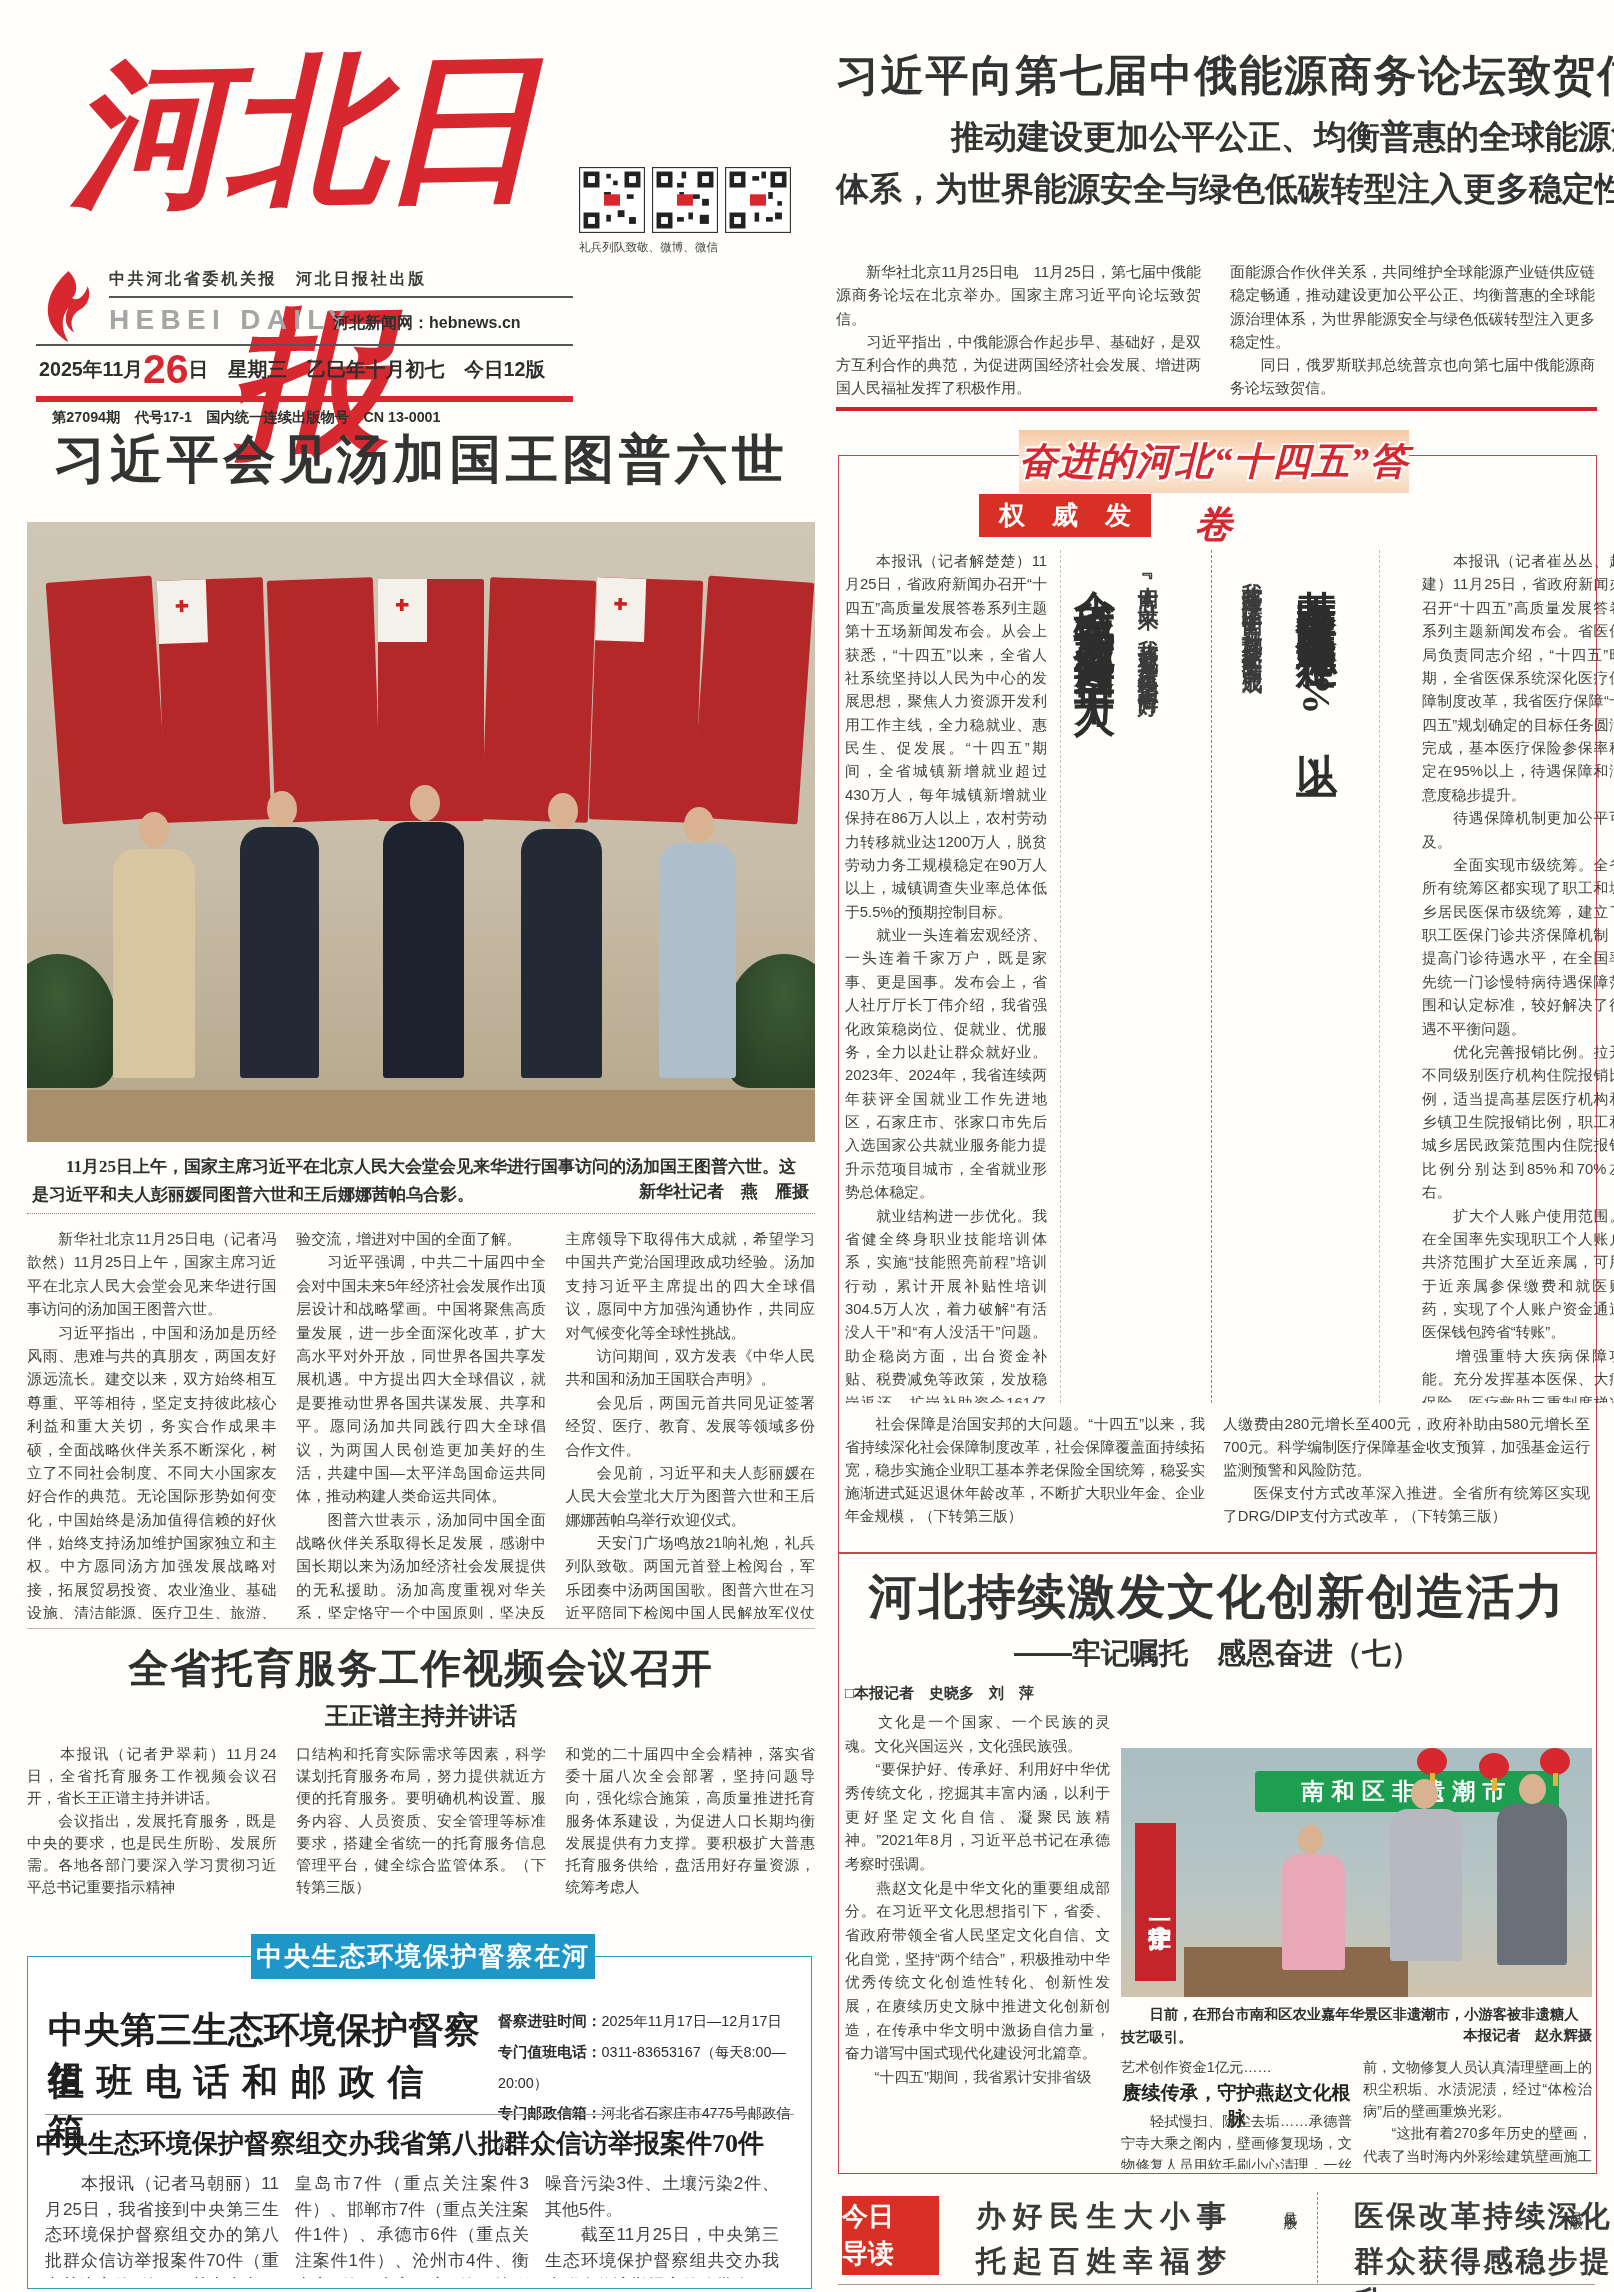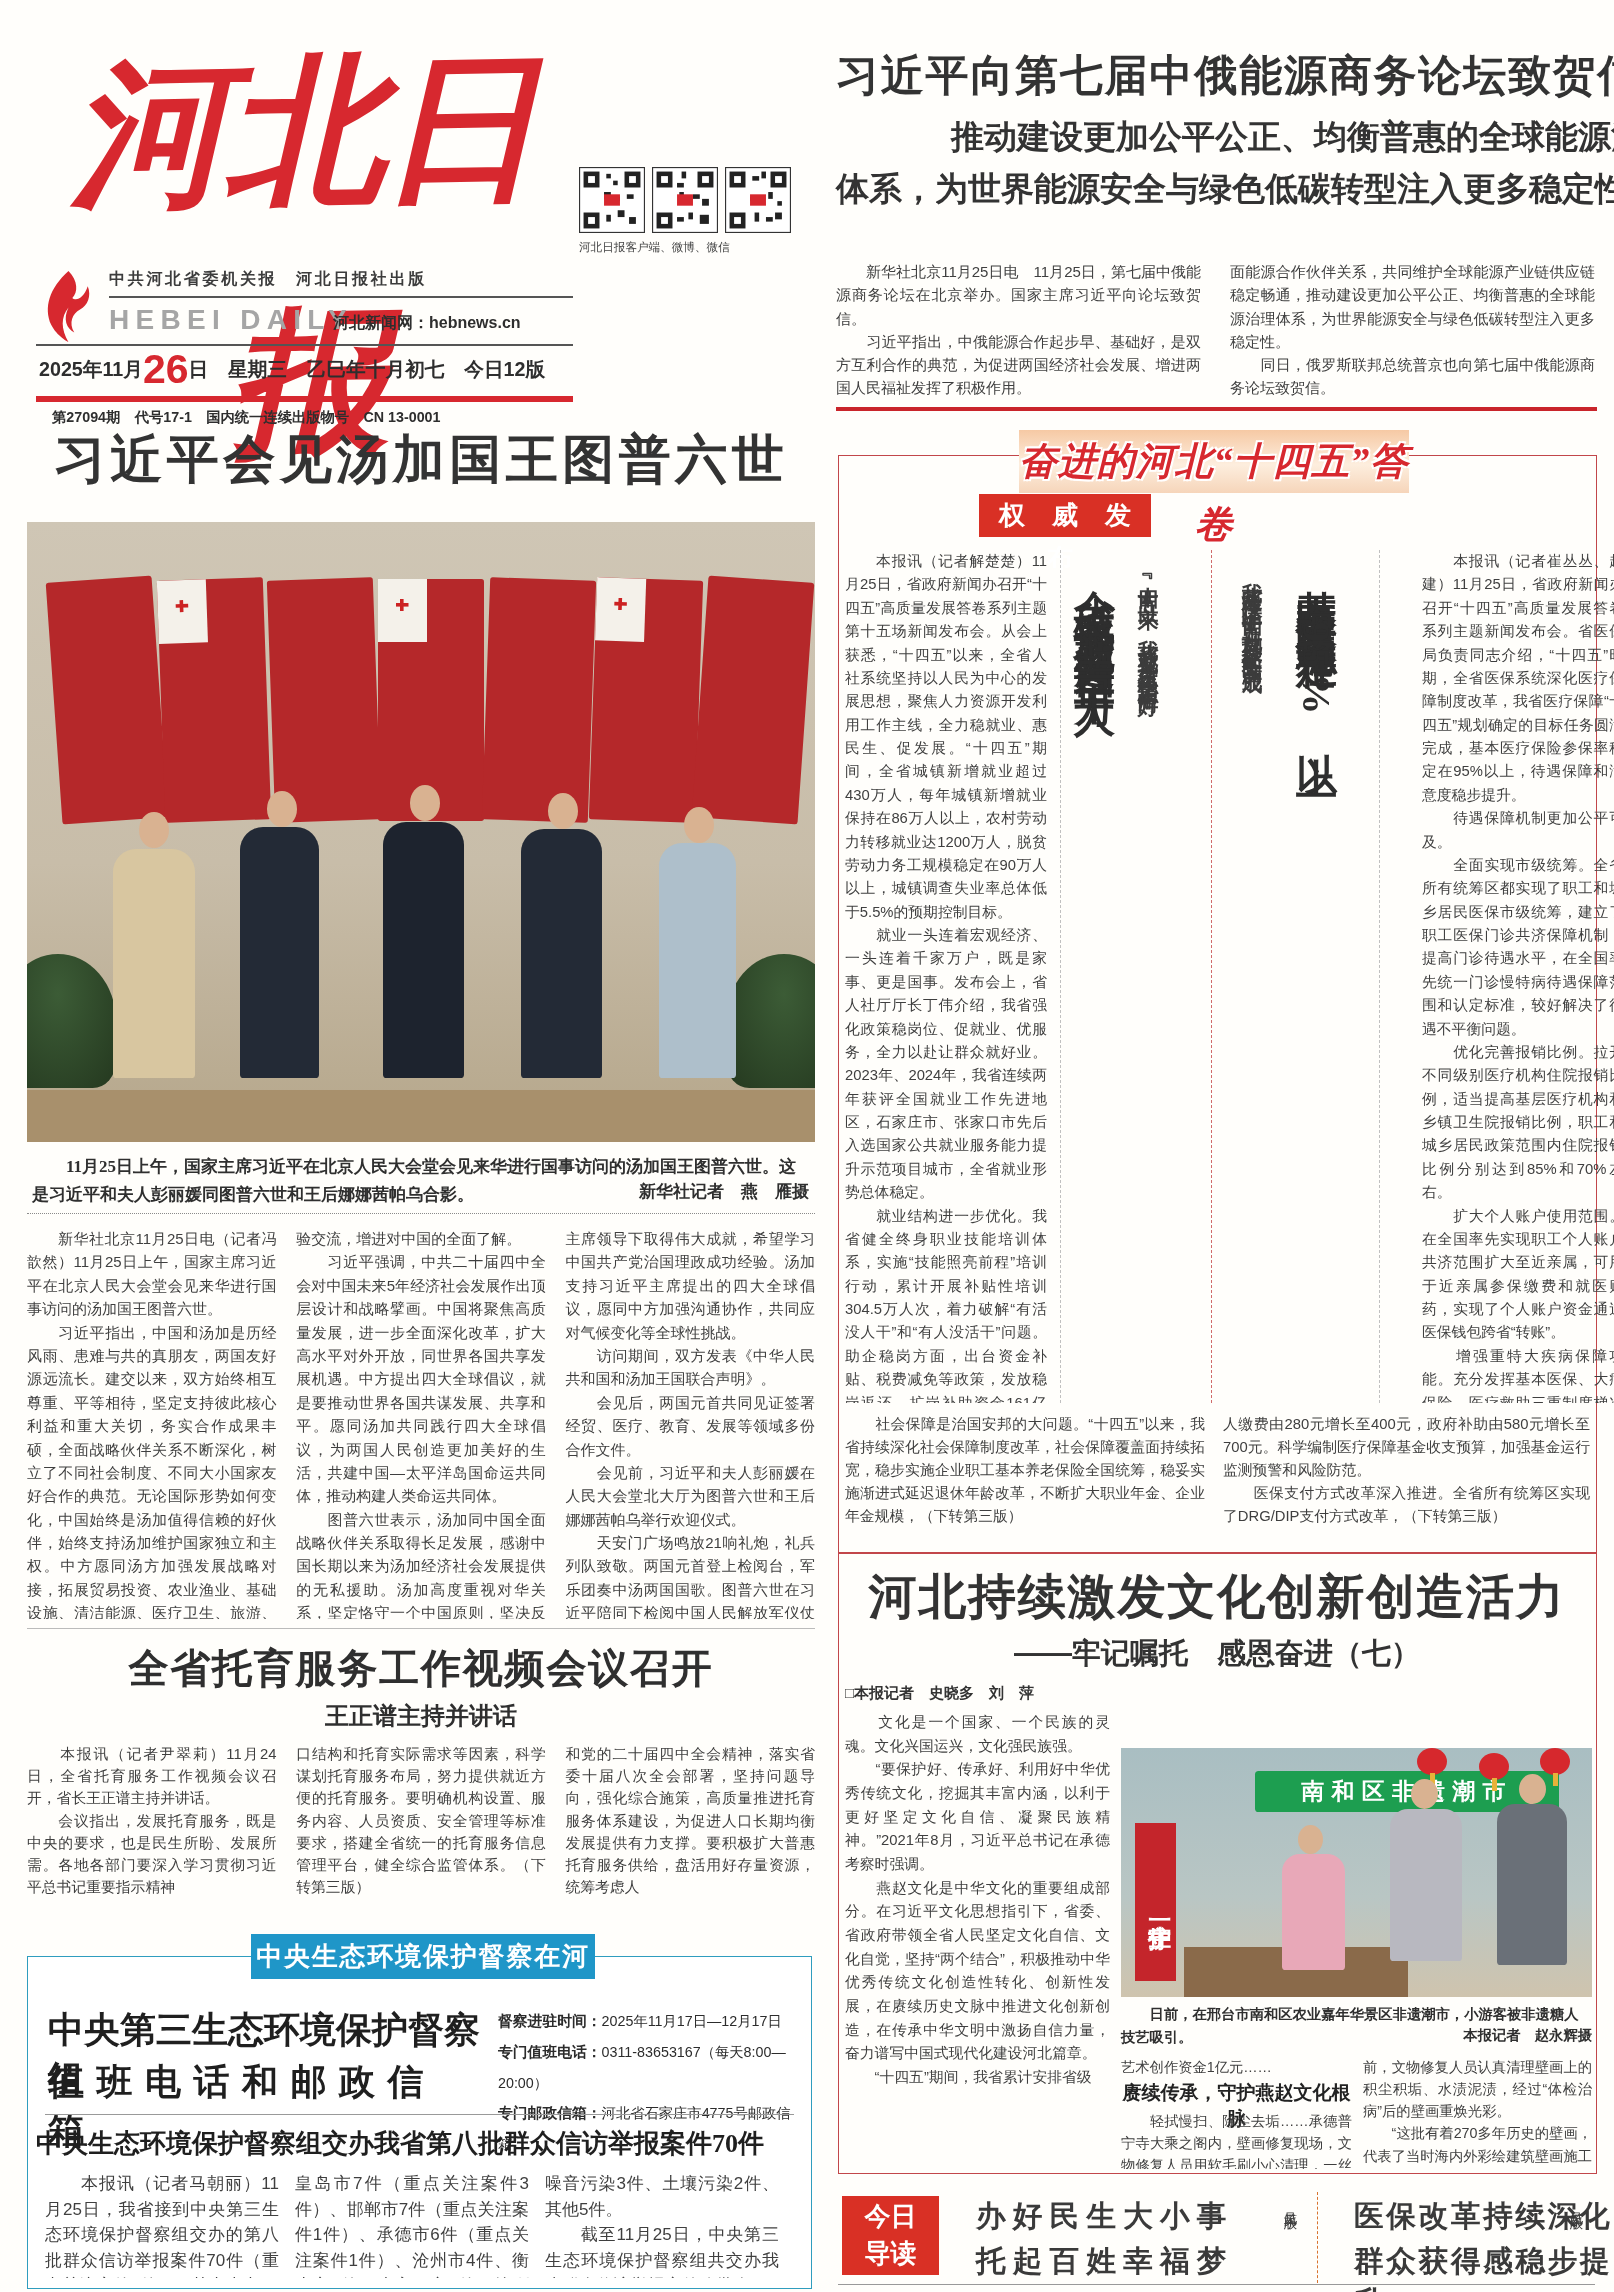--- a/index.html
+++ b/index.html
@@ -117,21 +117,21 @@
   .cfig{position:absolute;border-radius:18px 18px 3.6px 3.6px;}
   #cp-counter{position:absolute;left:63px;bottom:0;width:224px;height:50px;background:#8a6a4a;}
   #cult-caption{left:1121px;top:2003px;width:471px;font-size:14.3px;font-weight:bold;line-height:1.6;color:#2f2f2f;text-indent:2em;}
   #cult-credit{left:1121px;top:2026px;width:471px;text-align:right;font-size:14.3px;font-weight:bold;color:#2f2f2f;}
   #cult-col2{left:1121px;top:2056px;width:231px;height:111px;font-size:14.3px;line-height:1.55;}
   #cult-c2-sub{left:1121px;top:2080px;width:231px;text-align:center;font-size:19px;font-weight:bold;color:#222;}
   #cult-col2b{left:1121px;top:2110px;width:231px;height:59px;font-size:14.3px;line-height:1.55;}
   #cult-col3{left:1363px;top:2056px;width:229px;height:113px;font-size:14.3px;line-height:1.55;}
 
   
-  #guide-box{left:842px;top:2196px;width:97px;height:79px;background:#d93025;color:#fff;text-align:center;
+  #guide-box{left:842px;top:2196px;width:97px;height:79px;background:#d93025;color:#fff;text-align:left;
     font-size:26px;font-weight:bold;line-height:1.45;padding-top:1.8px;box-sizing:border-box;}
   #g1-l1{left:976px;top:2196px;font-size:29.6px;font-weight:bold;color:#3a3a3a;letter-spacing:7.2px;}
   #g1-l2{left:976px;top:2241px;font-size:29.6px;font-weight:bold;color:#3a3a3a;letter-spacing:7.2px;}
   #g1-ref{left:1281px;top:2201px;height:81px;font-size:13.4px;color:#3a3a3a;letter-spacing:1.8px;}
   #guide-div{left:1317px;top:2192px;height:91px;border-left:1.8px dashed #d8732f;}
   #g2-l1{left:1354px;top:2196px;font-size:29.6px;font-weight:bold;color:#3a3a3a;letter-spacing:2.7px;}
   #g2-l2{left:1354px;top:2241px;font-size:29.6px;font-weight:bold;color:#3a3a3a;letter-spacing:2.7px;}
   #g2-ref{left:1567px;top:2201px;height:81px;font-size:13.4px;color:#3a3a3a;letter-spacing:1.8px;}
   #guide-bottom{left:838px;top:2284px;width:757px;height:0.9px;background:#999;}
 </style>
@@ -200,21 +200,21 @@
     <rect x="12" y="4" width="3" height="2" fill="#222"></rect>
       <rect x="16" y="2" width="2" height="3" fill="#222"></rect>
     <rect x="11" y="13" width="4" height="2" fill="#222"></rect>
       <rect x="19" y="11" width="2" height="3" fill="#222"></rect>
     <rect x="23" y="15" width="2" height="2" fill="#222"></rect>
       <rect x="13" y="20" width="2" height="4" fill="#222"></rect>
     <rect x="18" y="22" width="3" height="2" fill="#222"></rect>
       <rect x="22" y="20" width="3" height="3" fill="#222"></rect>
     <rect x="11" y="12" width="7" height="5" fill="#d7282f"></rect>
   </svg>
-  <div class="abs" id="qr-caption">河北日报客户端、微博、微信</div>
+  <div class="abs" id="qr-caption">礼兵列队致敬、微博、微信</div>
 
   <div class="abs" id="top-headline">习近平向第七届中俄能源商务论坛致贺信</div>
   <div class="abs serif" id="top-sub1">推动建设更加公平公正、均衡普惠的全球能源治理</div>
   <div class="abs serif" id="top-sub2">体系，为世界能源安全与绿色低碳转型注入更多稳定性</div>
   <div class="abs" id="brief">
     <div class="bc flow">　　新华社北京11月25日电　11月25日，第七届中俄能源商务论坛在北京举办。国家主席习近平向论坛致贺信。
 　　习近平指出，中俄能源合作起步早、基础好，是双方互利合作的典范，为促进两国经济社会发展、增进两国人民福祉发挥了积极作用。
 　　习近平强调，中方愿同俄方一道努力，持续巩固全</div>
     <div class="bc flow">面能源合作伙伴关系，共同维护全球能源产业链供应链稳定畅通，推动建设更加公平公正、均衡普惠的全球能源治理体系，为世界能源安全与绿色低碳转型注入更多稳定性。
 　　同日，俄罗斯联邦总统普京也向第七届中俄能源商务论坛致贺信。</div>

